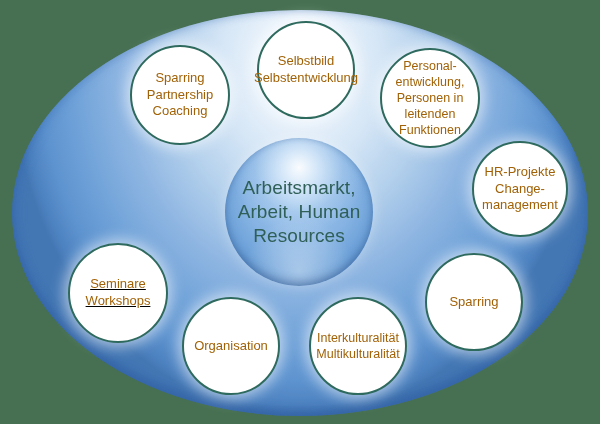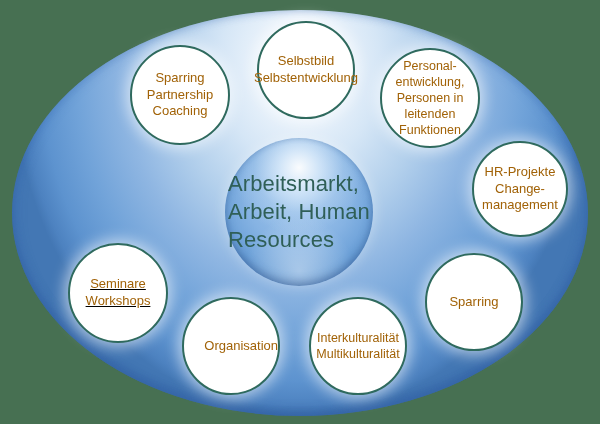--- a/index.html
+++ b/index.html
@@ -57,22 +57,22 @@
     box-shadow:
       inset 0 -4px 8px rgba(40, 75, 130, 0.38),
       inset 0 0 5px rgba(60, 100, 160, 0.25),
       0 0 14px rgba(255, 255, 255, 0.35);
     display: flex;
     align-items: center;
     justify-content: center;
   }
   .sphere-label {
     white-space: pre-line;
-    text-align: left;
-    font-size: 22px;
+    text-align: center;
+    font-size: 19px;
     line-height: 1.26;
     color: #2f5f57;
     letter-spacing: 0.1px;
   }
 
   
   .circle {
     position: absolute;
     box-sizing: border-box;
     border: 2px solid #2f6a5e;
@@ -93,21 +93,21 @@
 
   .c-hochsensibilitaet { left: 36px;  top: 128px; width: 98px;  height: 98px; }
   .c-sparring          { left: 130px; top: 45px;  width: 100px; height: 100px; }
   .c-selbstbild        { left: 257px; top: 21px;  width: 98px;  height: 98px; }
   .c-personal          { left: 380px; top: 48px;  width: 100px; height: 100px; justify-content: center; }
   .c-personal .circle-label { font-size: 12.5px; line-height: 1.28; }
   .c-hr                { left: 472px; top: 141px; width: 96px;  height: 96px; }
   .c-beratung          { left: 425px; top: 253px; width: 98px;  height: 98px; }
   .c-interkultur       { left: 309px; top: 297px; width: 98px;  height: 98px; }
   .c-interkultur .circle-label { font-size: 12.5px; }
-  .c-organisation      { left: 182px; top: 297px; width: 98px;  height: 98px; justify-content: flex-end; }
+  .c-organisation      { left: 182px; top: 297px; width: 98px;  height: 98px; }
   .c-seminare          { left: 68px;  top: 243px; width: 100px; height: 100px; text-decoration: underline; }
 </style>
 </head>
 <body>
 
 <div class="canvas">
 
   <div class="ellipse"></div>
 
 

